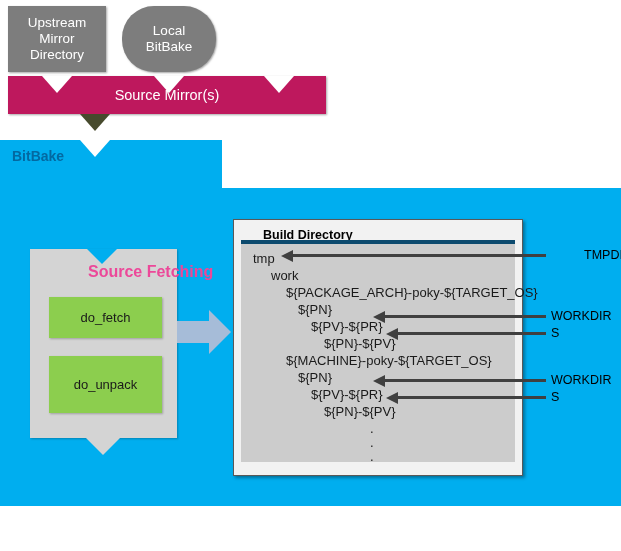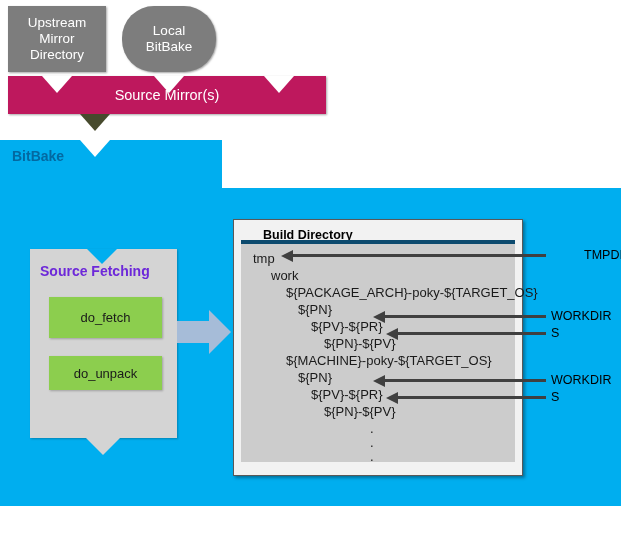--- a/index.html
+++ b/index.html
@@ -77,23 +77,24 @@
     font-size: 14px;
     font-weight: bold;
   }
 
   
   .fetch-panel {
     background: #d4d4d4;
     box-shadow: 1px 1px 2px rgba(0,0,0,0.25);
   }
   .fetch-title {
-    color: #6d28d9;
-    font-size: 14px;
+    color: #ec4899;
+    font-size: 16px;
     font-weight: bold;
+    margin-left: 48px;
   }
   .task-box {
     background: #8cce4e;
     color: #1a1a1a;
     font-size: 13px;
     display: flex;
     align-items: center;
     justify-content: center;
     box-shadow: 1px 1px 2px rgba(0,0,0,0.25);
   }
@@ -201,21 +202,21 @@
   <div class="abs" style="left:87px; top:249px; width:0; height:0;
        border-left:15px solid transparent; border-right:15px solid transparent; border-top:15px solid #00aeef;"></div>
 
   <div class="notch-down-gray" style="left:86px; top:438px;"></div>
 
   <div class="abs fetch-title" style="left:40px; top:263px;">Source Fetching</div>
 
   <div class="abs task-box" style="left:49px; top:297px; width:113px; height:41px;">
     <span>do_fetch</span>
   </div>
-  <div class="abs task-box" style="left:49px; top:356px; width:113px; height:34px;">
+  <div class="abs task-box" style="left:49px; top:356px; width:113px; height:57px;">
     <span>do_unpack</span>
   </div>
 
   <div class="abs bigarrow-shaft" style="left:177px; top:321px; width:32px; height:22px;"></div>
   <div class="abs bigarrow-head" style="left:209px; top:310px;"></div>
 
   <div class="abs build-card" style="left:233px; top:219px; width:290px; height:257px;"></div>
 
   <div class="abs build-title" style="left:263px; top:228px;">Build Directory</div>
 

